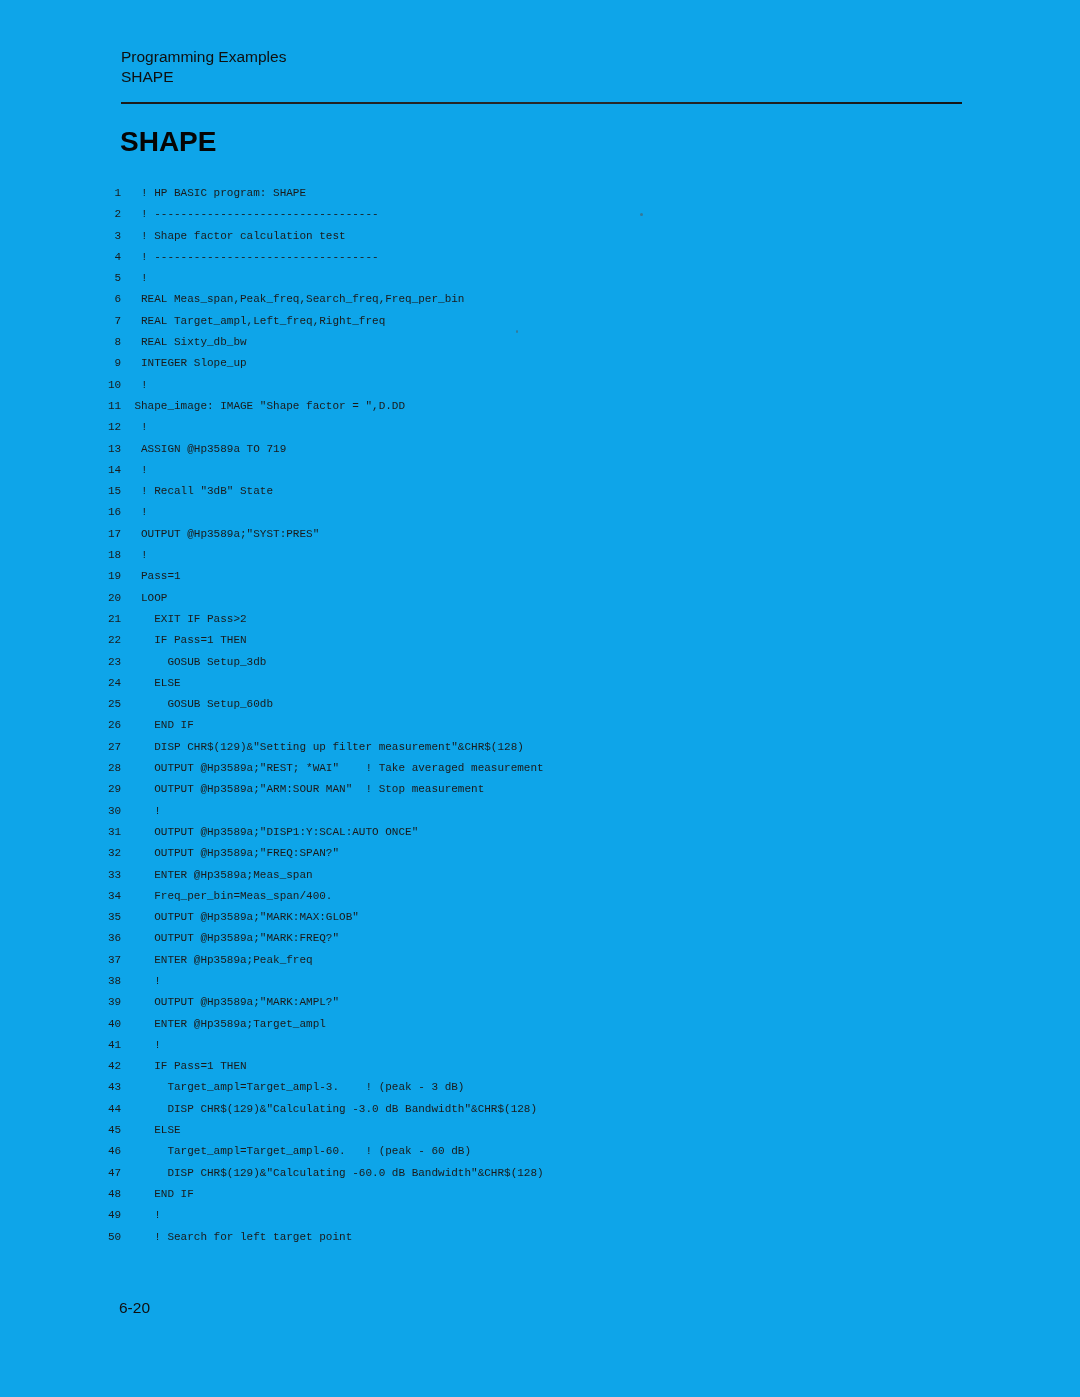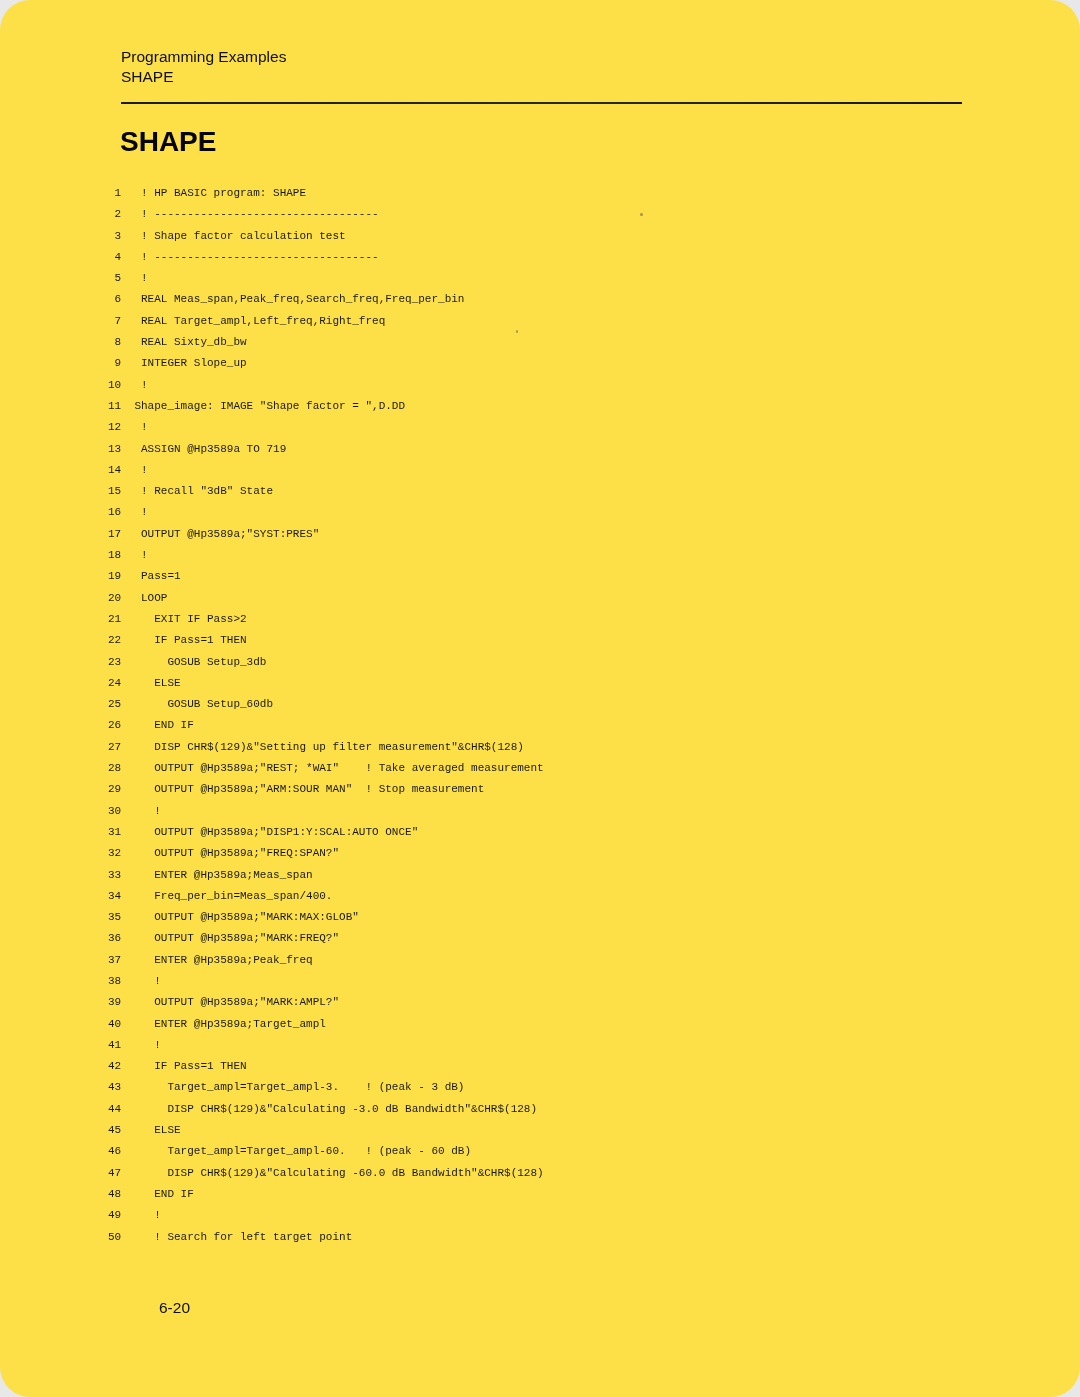--- a/index.html
+++ b/index.html
@@ -1,24 +1,23 @@
 <!DOCTYPE html>
 <html><head>
 <meta charset="utf-8">
 <style>
   html, body { margin: 0; padding: 0; background: #e8e8e8; }
   .page {
     position: relative;
     width: 1080px;
     height: 1397px;
     margin: 0 auto;
-    background: #fde047;
+    background: #0ea5e9;
     overflow: hidden;
     color: #161616;
-    border-radius: 30px;
   }
   .running-header {
     position: absolute;
     left: 121px;
     top: 47px;
     font-family: "Liberation Sans", sans-serif;
     font-size: 15.5px;
     line-height: 19.5px;
     color: #0f0f0f;
   }
@@ -53,21 +52,20 @@
   }
   .code-line { white-space: pre; }
   .line-num { display: inline-block; }
   .footer {
     position: absolute;
     left: 119px;
     top: 1299px;
     font-family: "Liberation Sans", sans-serif;
     font-size: 15.5px;
     color: #0f0f0f;
-    margin-left: 40px;
   }
   .speck {
     position: absolute;
     background: #555;
     border-radius: 50%;
     opacity: 0.55;
   }
   .speck-a { left: 640px; top: 213px; width: 3px; height: 3px; }
   .speck-b { left: 516px; top: 330px; width: 2px; height: 3px; }
 </style>

